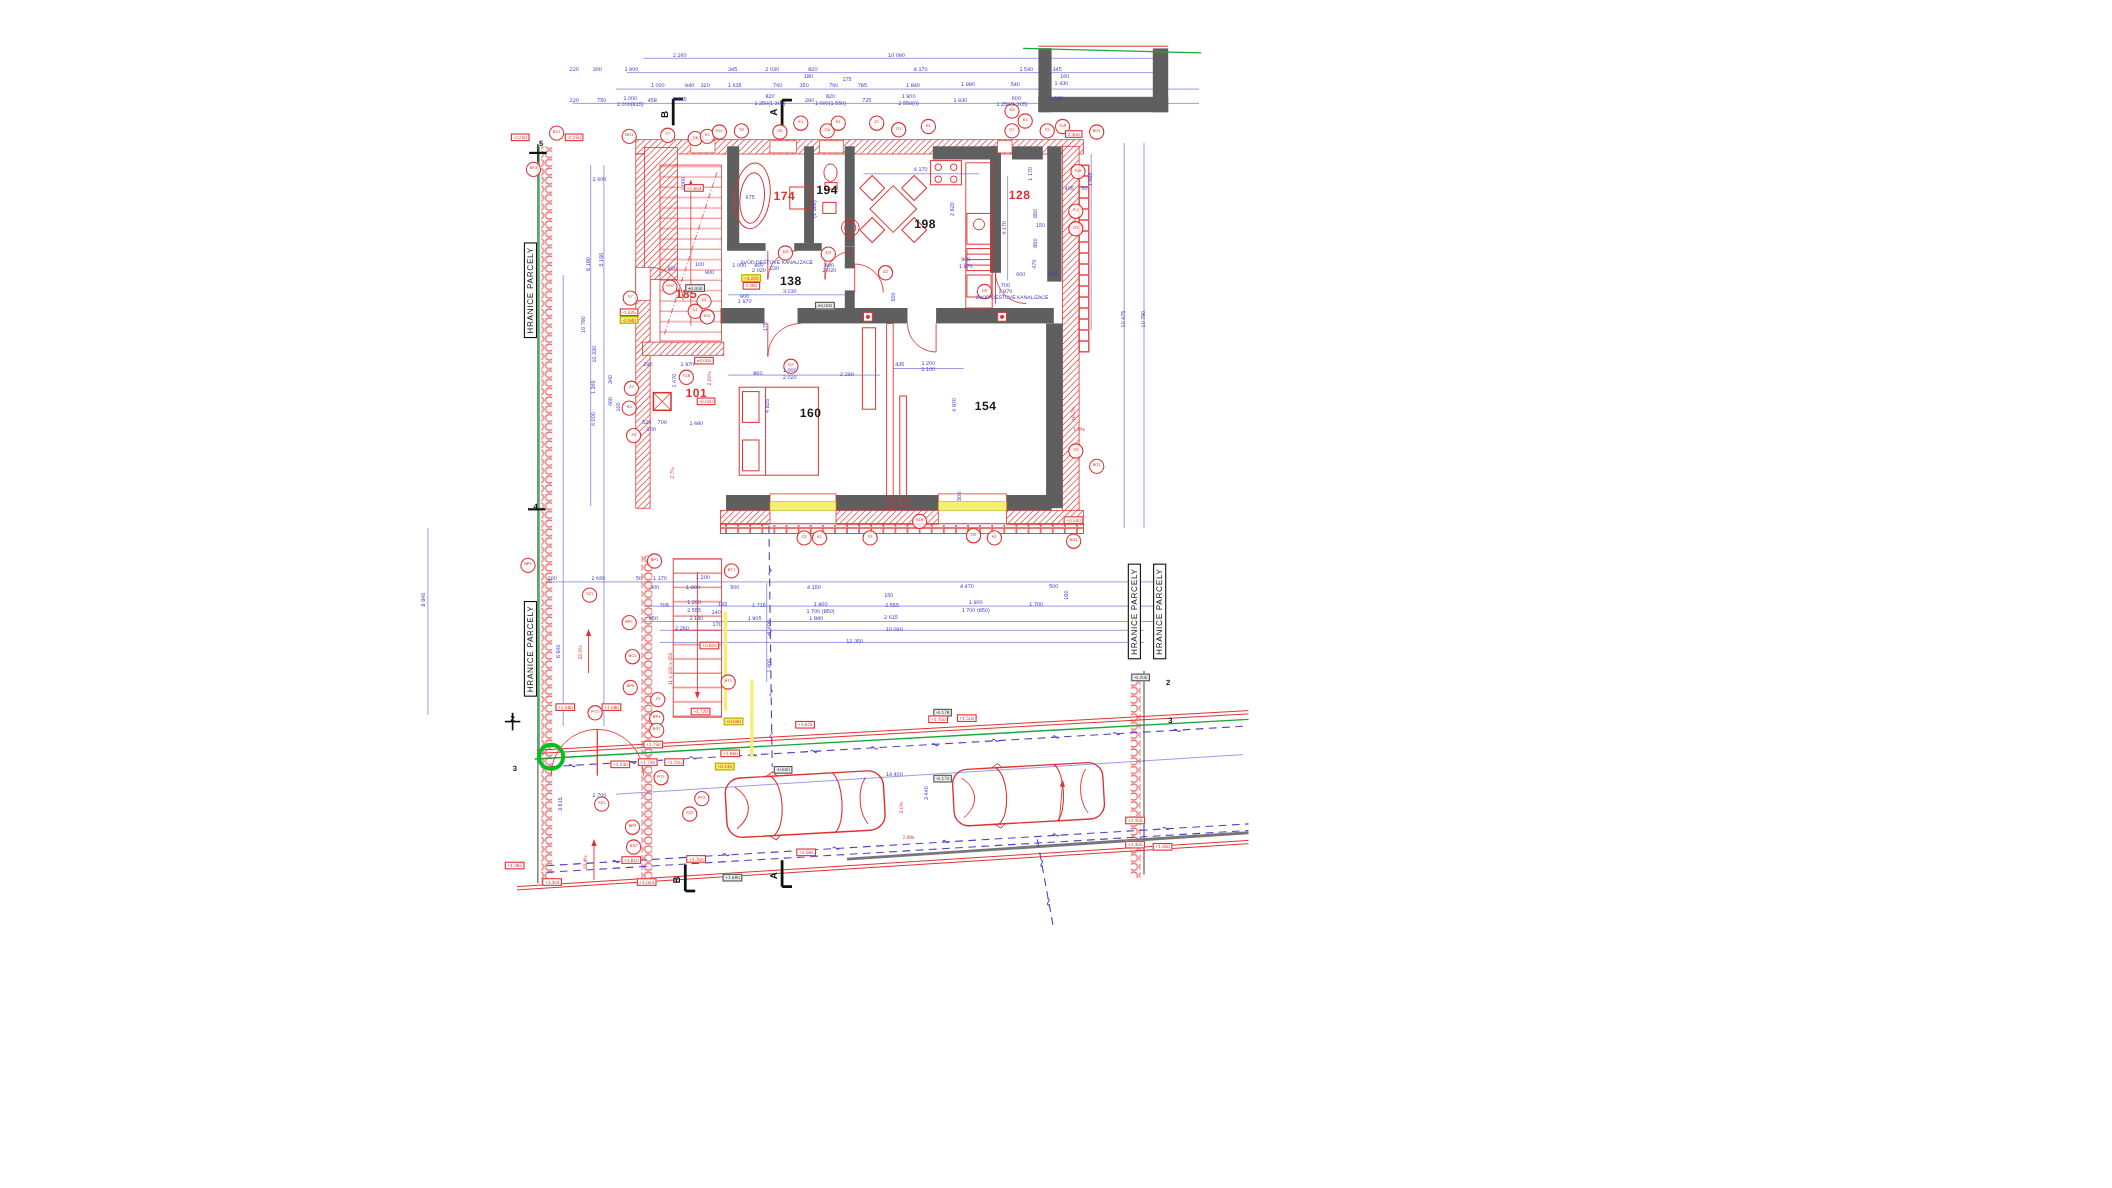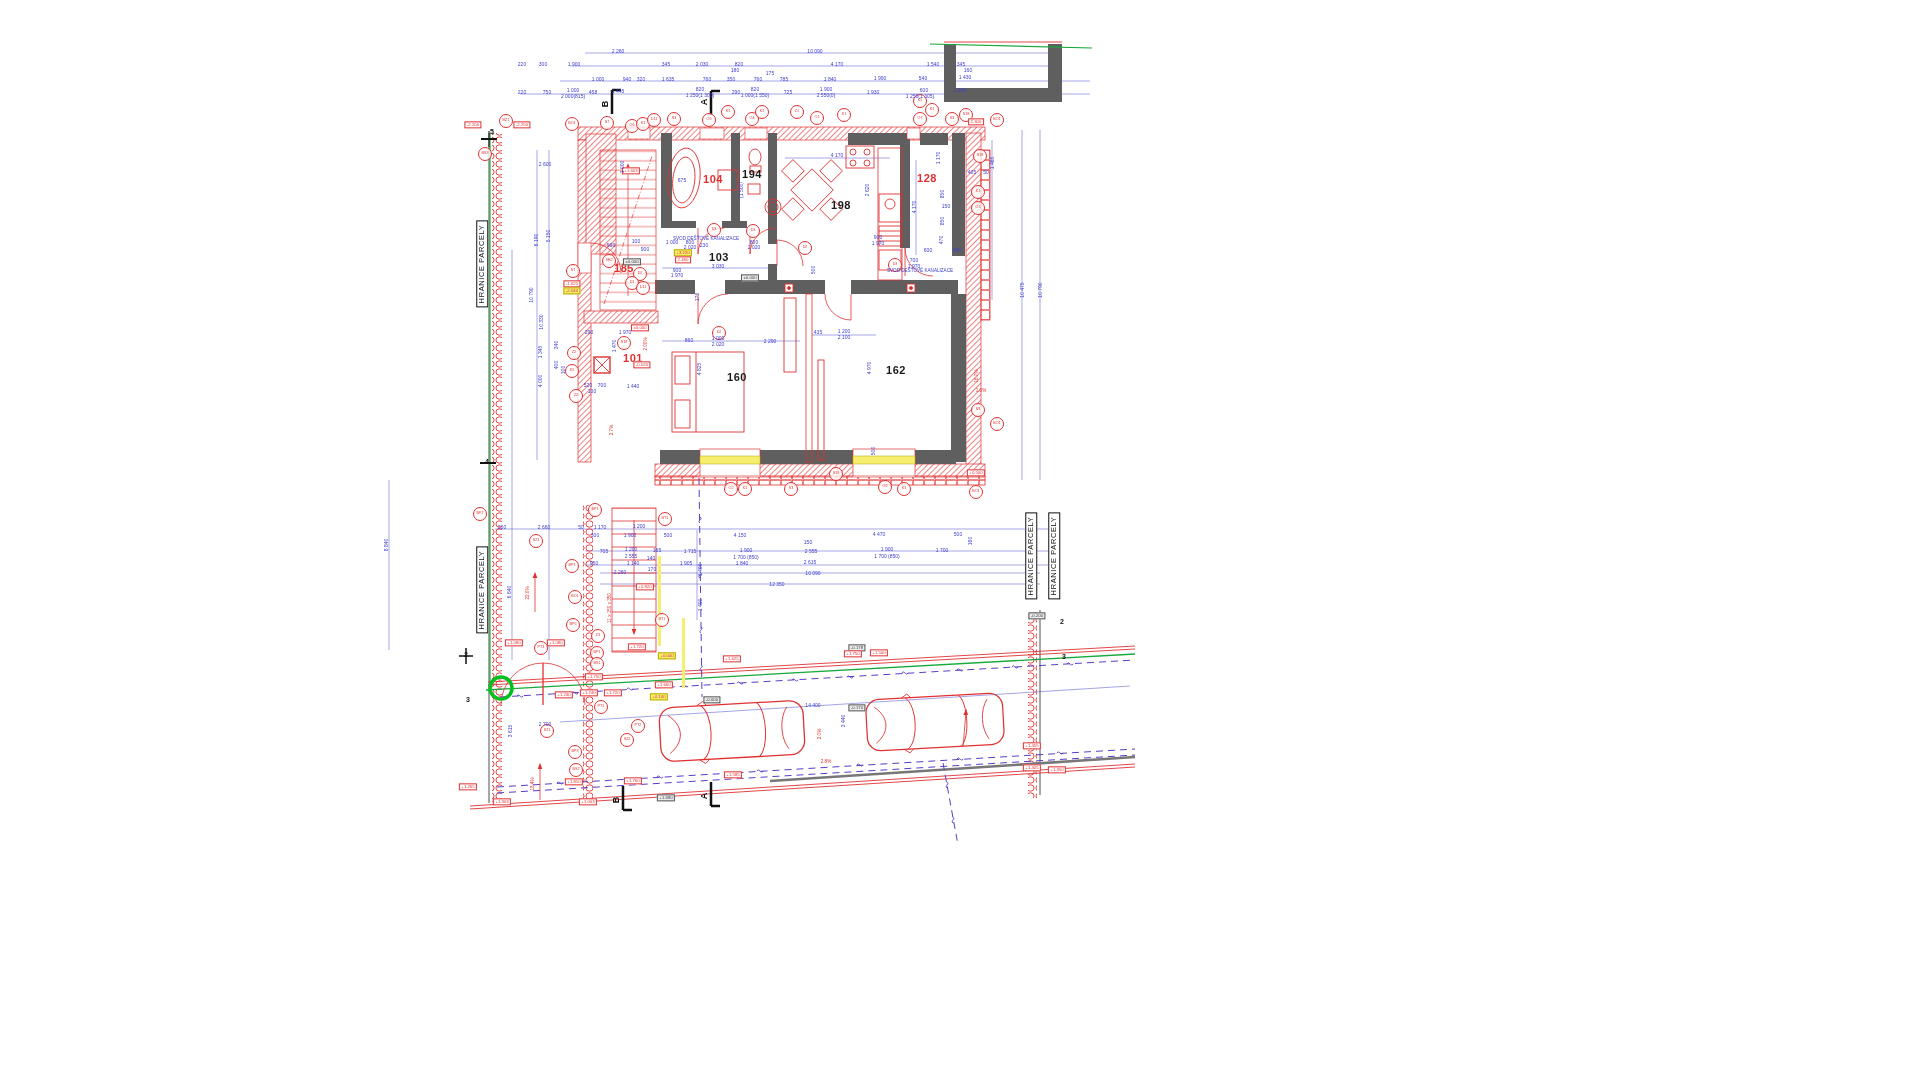--- a/index.html
+++ b/index.html
@@ -309,26 +309,26 @@
   <circle cx="501" cy="688" r="11" fill="none" stroke="#00c020" stroke-width="3.5"></circle>
 </svg>
 
 <div id="labels">
       <div class="lbl bnd" style="left: 482px; top: 264px;">HRANICE PARCELY</div>
       <div class="lbl bnd" style="left: 482px; top: 590px;">HRANICE PARCELY</div>
       <div class="lbl bnd" style="left: 1031px; top: 556px;">HRANICE PARCELY</div>
       <div class="lbl bnd" style="left: 1054px; top: 556px;">HRANICE PARCELY</div>
       <div class="lbl room s-r" style="left: 633px; top: 358px;">101</div>
       <div class="lbl room s-r" style="left: 624px; top: 268px;">185</div>
-      <div class="lbl room" style="left: 719px; top: 257px;">103</div>
-      <div class="lbl room s-r" style="left: 713px; top: 179px;">104</div>
+      <div class="lbl room" style="left: 719px; top: 257px;">138</div>
+      <div class="lbl room s-r" style="left: 713px; top: 179px;">174</div>
       <div class="lbl room" style="left: 752px; top: 174px;">194</div>
       <div class="lbl room" style="left: 737px; top: 377px;">160</div>
       <div class="lbl room" style="left: 841px; top: 205px;">198</div>
-      <div class="lbl room" style="left: 896px; top: 370px;">162</div>
+      <div class="lbl room" style="left: 896px; top: 370px;">154</div>
       <div class="lbl room s-r" style="left: 927px; top: 178px;">128</div>
       <div class="lbl tag" style="left: 506px; top: 121px;">BZ1</div>
       <div class="lbl tag" style="left: 572px; top: 124px;">BO1</div>
       <div class="lbl tag" style="left: 607px; top: 123px;">S7</div>
       <div class="lbl tag" style="left: 632px; top: 126px;">O6</div>
       <div class="lbl tag" style="left: 643px; top: 124px;">K1</div>
       <div class="lbl tag" style="left: 654px; top: 120px;">D11</div>
       <div class="lbl tag" style="left: 674px; top: 119px;">S3</div>
       <div class="lbl tag" style="left: 709px; top: 120px;">O5</div>
       <div class="lbl tag" style="left: 728px; top: 112px;">K1</div>

